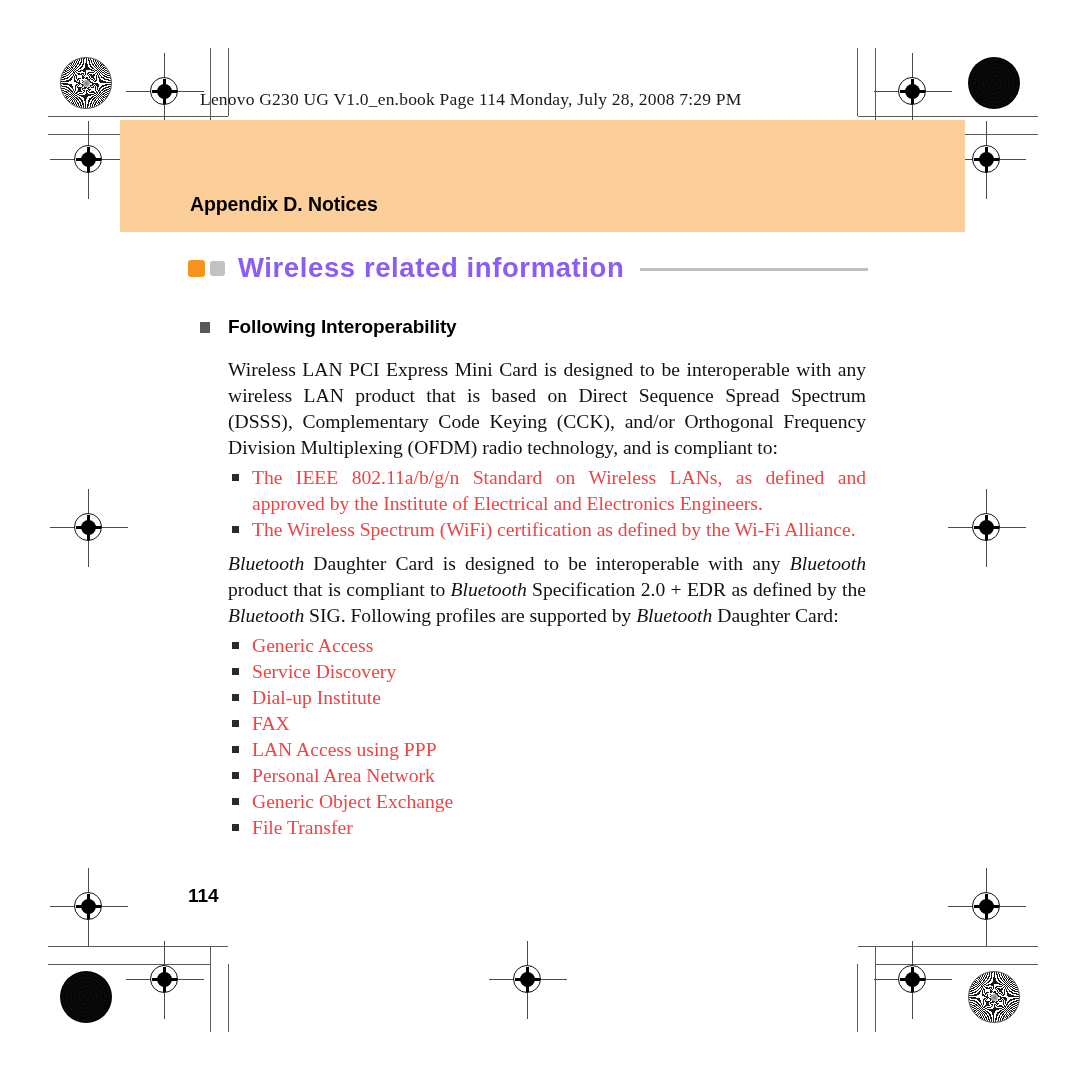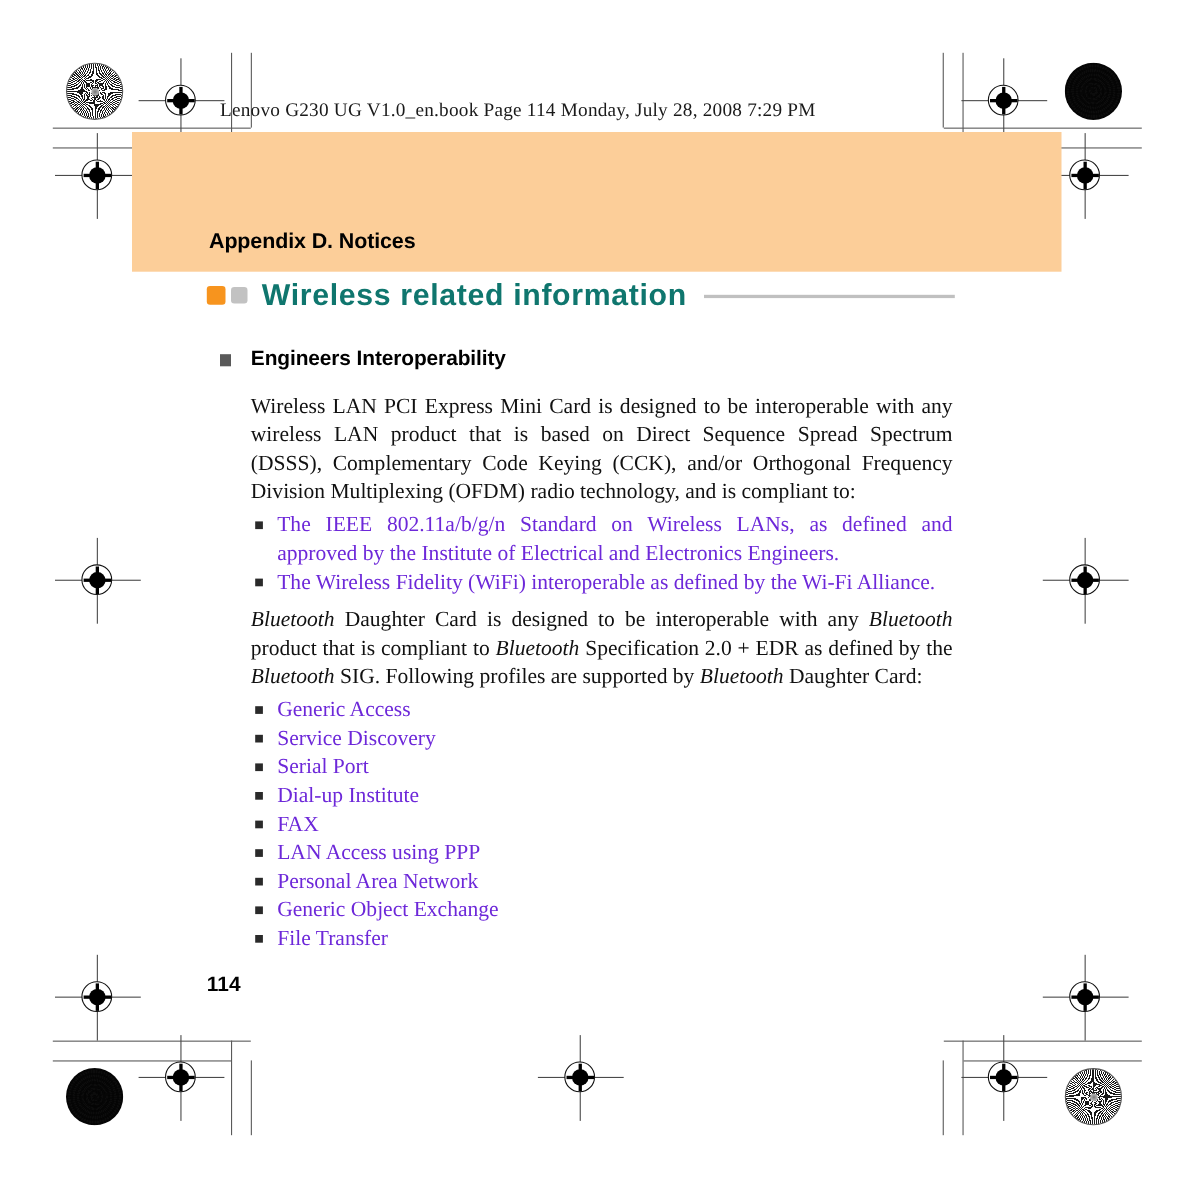--- a/index.html
+++ b/index.html
@@ -114,21 +114,21 @@
     color: #1a1a1a;
     letter-spacing: 0.2px;
     white-space: nowrap;
   }
 
   .banner {
     position: absolute;
     left: 120px;
     top: 120px;
     width: 845px;
-    height: 127px;
+    height: 112px;
     background: #fcce99;
   }
   .banner-title {
     position: absolute;
     left: 70px;
     bottom: 16px;
     font-family: "Liberation Sans", sans-serif;
     font-weight: bold;
     font-size: 19.5px;
     color: #000;
@@ -153,21 +153,21 @@
     width: 15px; height: 15px;
     background: #c2c2c2;
     border-radius: 3px;
     margin-left: 5px;
     flex: 0 0 auto;
   }
   .chapter-title-text {
     font-family: "Liberation Sans", sans-serif;
     font-weight: bold;
     font-size: 27.5px;
-    color: #0f766e;
+    color: #8b5cf6;
     letter-spacing: 0.6px;
     margin-left: 13px;
     white-space: nowrap;
   }
   .title-rule {
     flex: 1 1 auto;
     height: 3px;
     background: #c0c0c0;
     margin-left: 16px;
     margin-top: 3px;
@@ -215,21 +215,21 @@
     list-style: none;
     margin: 0;
     padding: 0;
   }
   ul.bullets > li {
     position: relative;
     padding-left: 24px;
     font-family: "Liberation Serif", serif;
     font-size: 19.6px;
     line-height: 26px;
-    color: #6d28d9;
+    color: #ef4444;
     margin: 0;
   }
   ul.bullets > li .bullet-glyph {
     position: absolute;
     left: 4px;
     top: 9px;
     width: 7px;
     height: 7px;
     background: #2a2a2a;
   }
@@ -375,57 +375,53 @@
 
   <div class="chapter-title-row">
     <span class="sq-orange"></span>
     <span class="sq-gray"></span>
     <span class="chapter-title-text">Wireless related information</span>
     <span class="title-rule"></span>
   </div>
 
   <div class="section-head">
     <span class="section-marker"></span>
-    <span class="section-head-text">Engineers Interoperability</span>
+    <span class="section-head-text">Following Interoperability</span>
   </div>
 
   <div class="body-col">
 
     <p class="para">Wireless LAN PCI Express Mini Card is designed to be interoperable with any wireless LAN product that is based on Direct Sequence Spread Spectrum (DSSS), Complementary Code Keying (CCK), and/or Orthogonal Frequency Division Multiplexing (OFDM) radio technology, and is compliant to:</p>
 
     <ul class="bullets justified">
       <li>
         <span class="bullet-glyph"></span>
         <span class="li-text">The IEEE 802.11a/b/g/n Standard on Wireless LANs, as defined and approved by the Institute of Electrical and Electronics Engineers.</span>
       </li>
       <li>
         <span class="bullet-glyph"></span>
-        <span class="li-text">The Wireless Fidelity (WiFi) interoperable as defined by the Wi-Fi Alliance.</span>
+        <span class="li-text">The Wireless Spectrum (WiFi) certification as defined by the Wi-Fi Alliance.</span>
       </li>
     </ul>
 
     <div class="spacer-para"></div>
 
     <p class="para"><em>Bluetooth</em><span> Daughter Card is designed to be interoperable with any </span><em>Bluetooth</em><span> product that is compliant to </span><em>Bluetooth</em><span> Specification 2.0 + EDR as defined by the </span><em>Bluetooth</em><span> SIG. Following profiles are supported by </span><em>Bluetooth</em><span> Daughter Card:</span></p>
 
     <ul class="bullets plain">
       <li>
         <span class="bullet-glyph"></span>
         <span class="li-text">Generic Access</span>
       </li>
       <li>
         <span class="bullet-glyph"></span>
         <span class="li-text">Service Discovery</span>
       </li>
       <li>
         <span class="bullet-glyph"></span>
-        <span class="li-text">Serial Port</span>
-      </li>
-      <li>
-        <span class="bullet-glyph"></span>
         <span class="li-text">Dial-up Institute</span>
       </li>
       <li>
         <span class="bullet-glyph"></span>
         <span class="li-text">FAX</span>
       </li>
       <li>
         <span class="bullet-glyph"></span>
         <span class="li-text">LAN Access using PPP</span>
       </li>

